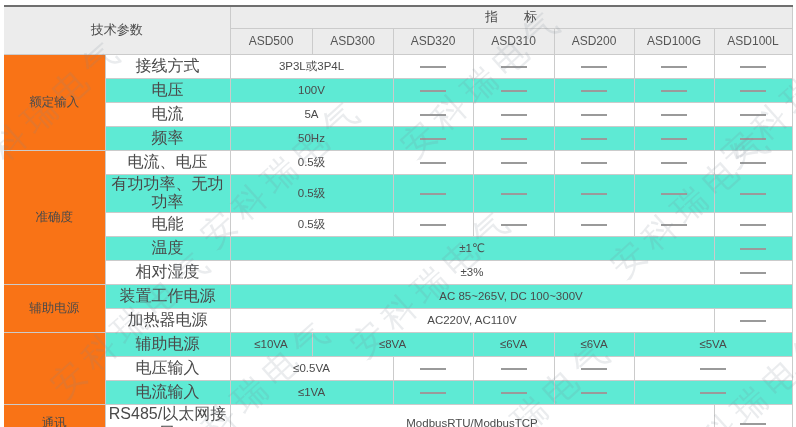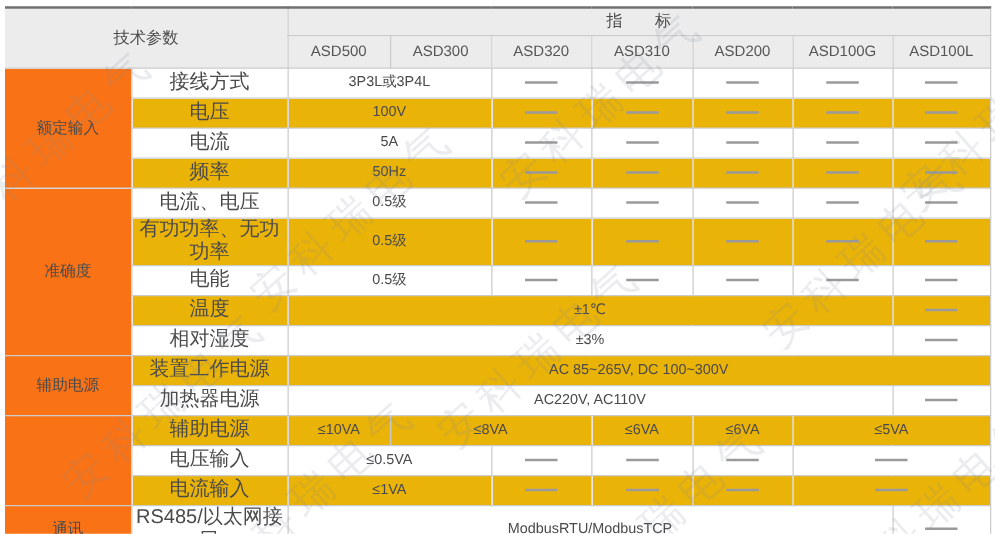--- a/index.html
+++ b/index.html
@@ -53,21 +53,21 @@
     font-size:12px;
     line-height:1.15;
     overflow:hidden;
   }
   thead th{background:#ececec;}
   thead tr:first-child th{height:21px;font-size:13px;}
   thead tr:last-child th{height:25px;font-size:12px;color:#555;}
   tbody td{height:23px;background:#ffffff;}
   tbody td.value-cell{font-size:11.5px;}
   tr.odd td.param-cell,
-  tr.odd td.value-cell{background:#eab308;text-align:center;}
+  tr.odd td.value-cell{background:#5eead4;text-align:center;}
   td.group-cell{border-left:none;background:#f97316;font-size:12.5px;}
   th.param-head{border-left:none;font-size:13px;font-family:Liberation Serif, serif;}
   td.param-cell{font-size:16px;}
   
   .dash{
     display:inline-block;
     width:26px;height:2px;
     background:#9a9a9a;
     vertical-align:middle;
   }

